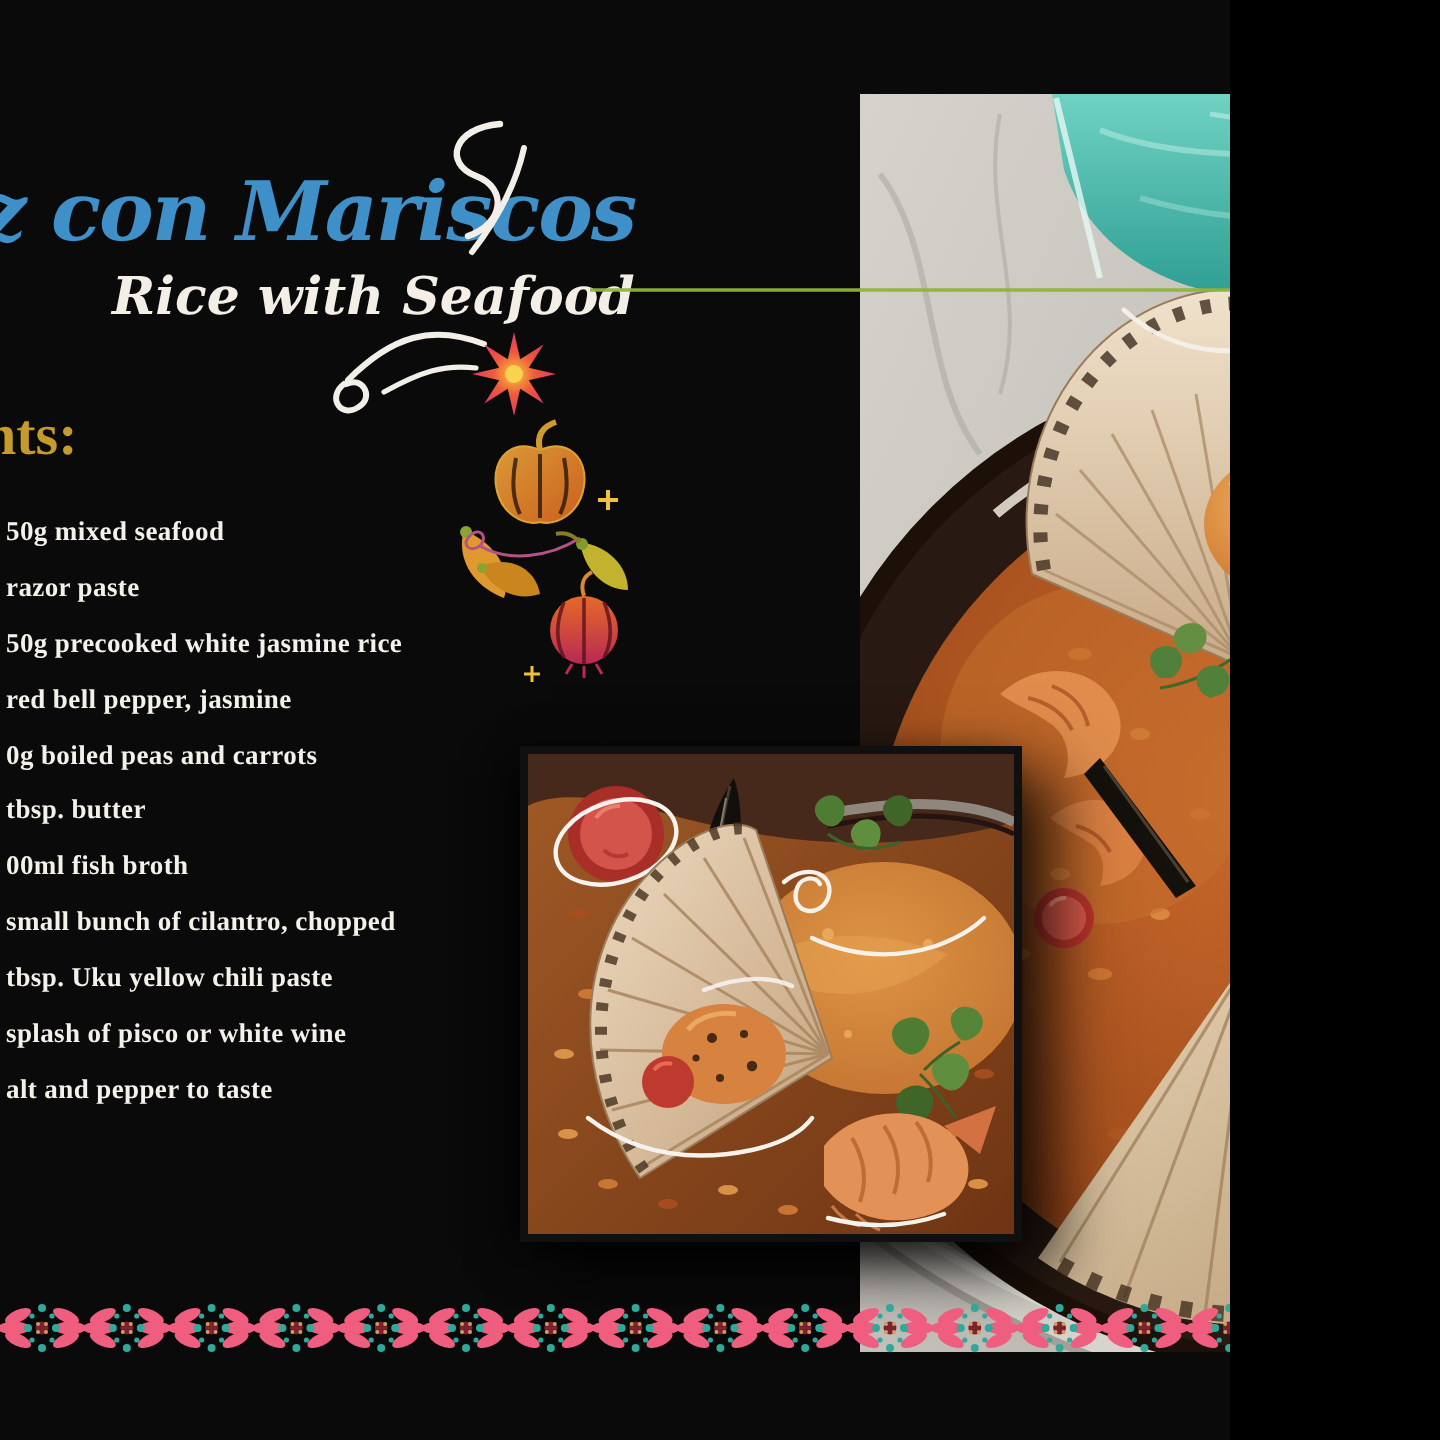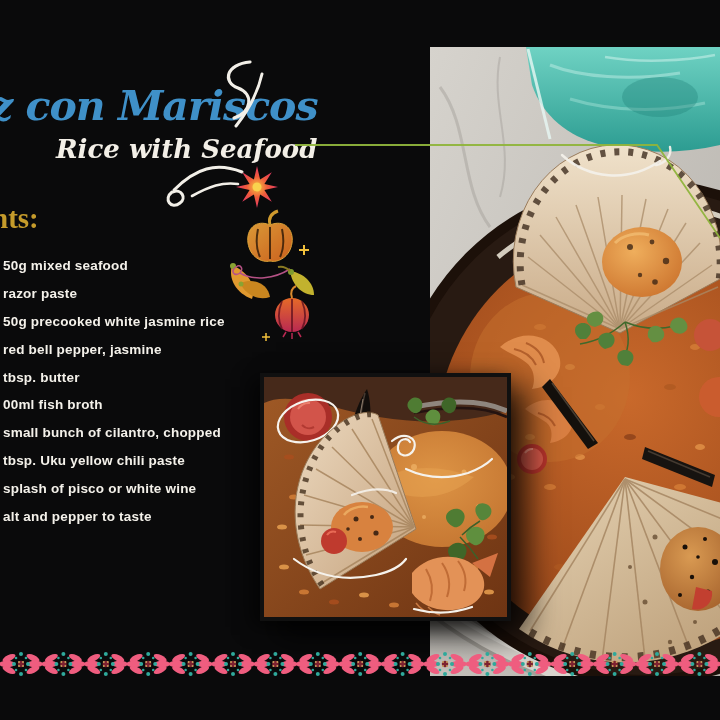--- a/index.html
+++ b/index.html
@@ -1,17 +1,17 @@
 <!DOCTYPE html>
 <html style="--bg: #0a0a0b; --title-blue: #3f90c8; --subtitle-cream: #f3efe7; --heading-gold: #c59b2b; --text-white: #f4f1ea; --accent-green: #8fb43c; --border-pink: #ef5d7f; --border-teal: #2fa99b; --border-maroon: #7d2130; --border-gold: #cba05c;"><head>
 <meta charset="utf-8">
 <style>
   html,body{margin:0;padding:0;background:#000;}
   .stage{
-    position:relative;width:720px;height:720px;overflow:hidden;
+    position:relative;width:615px;height:720px;overflow:hidden;
     background:var(--bg,#0a0a0b);
     font-family:"Liberation Sans",sans-serif;
   }
   
   .photo-main{position:absolute;left:430px;top:47px;width:290px;height:629px;z-index:1;}
   .photo-main svg{display:block;width:100%;height:100%;}
   .photo-inset{
     position:absolute;left:260px;top:373px;width:243px;height:240px;z-index:3;
     border:4px solid #101010;box-sizing:content-box;
     box-shadow:16px 14px 30px rgba(0,0,0,.8),-8px 6px 18px rgba(0,0,0,.55);
@@ -29,20 +29,21 @@
     font-size:26px;color:var(--subtitle-cream,#f3efe7);
   }
   .ing-heading{
     position:absolute;left:-8px;top:202px;z-index:4;margin:0;white-space:nowrap;
     font-family:"Liberation Serif",serif;font-weight:bold;
     font-size:29px;letter-spacing:0px;color:var(--heading-gold,#c59b2b);
   }
   .ing-list{
     position:absolute;left:3px;top:252px;z-index:4;margin:0;padding:0;list-style:none;
     width:420px;
+    font-family:Liberation Serif, serif;
   }
   .ing-list li{
     height:27.9px;line-height:27.9px;white-space:nowrap;
     font-size:13.5px;font-weight:bold;letter-spacing:.2px;
     color:var(--text-white,#f4f1ea);
   }
   
   .deco{position:absolute;z-index:4;}
   .deco svg{display:block;}
   .steam-top{left:198px;top:56px;}
@@ -381,20 +382,21 @@
 
   <h1 class="title">z con Mariscos</h1>
   <h2 class="subtitle">Rice with Seafood</h2>
   <h3 class="ing-heading">nts:</h3>
 
   <ul class="ing-list">
       <li>50g mixed seafood</li>
       <li>razor paste</li>
       <li>50g precooked white jasmine rice</li>
       <li>red bell pepper, jasmine</li>
+      <li>0g boiled peas and carrots</li>
       <li>tbsp. butter</li>
       <li>00ml fish broth</li>
       <li>small bunch of cilantro, chopped</li>
       <li>tbsp. Uku yellow chili paste</li>
       <li>splash of pisco or white wine</li>
       <li>alt and pepper to taste</li>
     </ul>
 
   <div class="deco steam-top">
     <svg width="75" height="80" viewBox="0 0 75 80">

